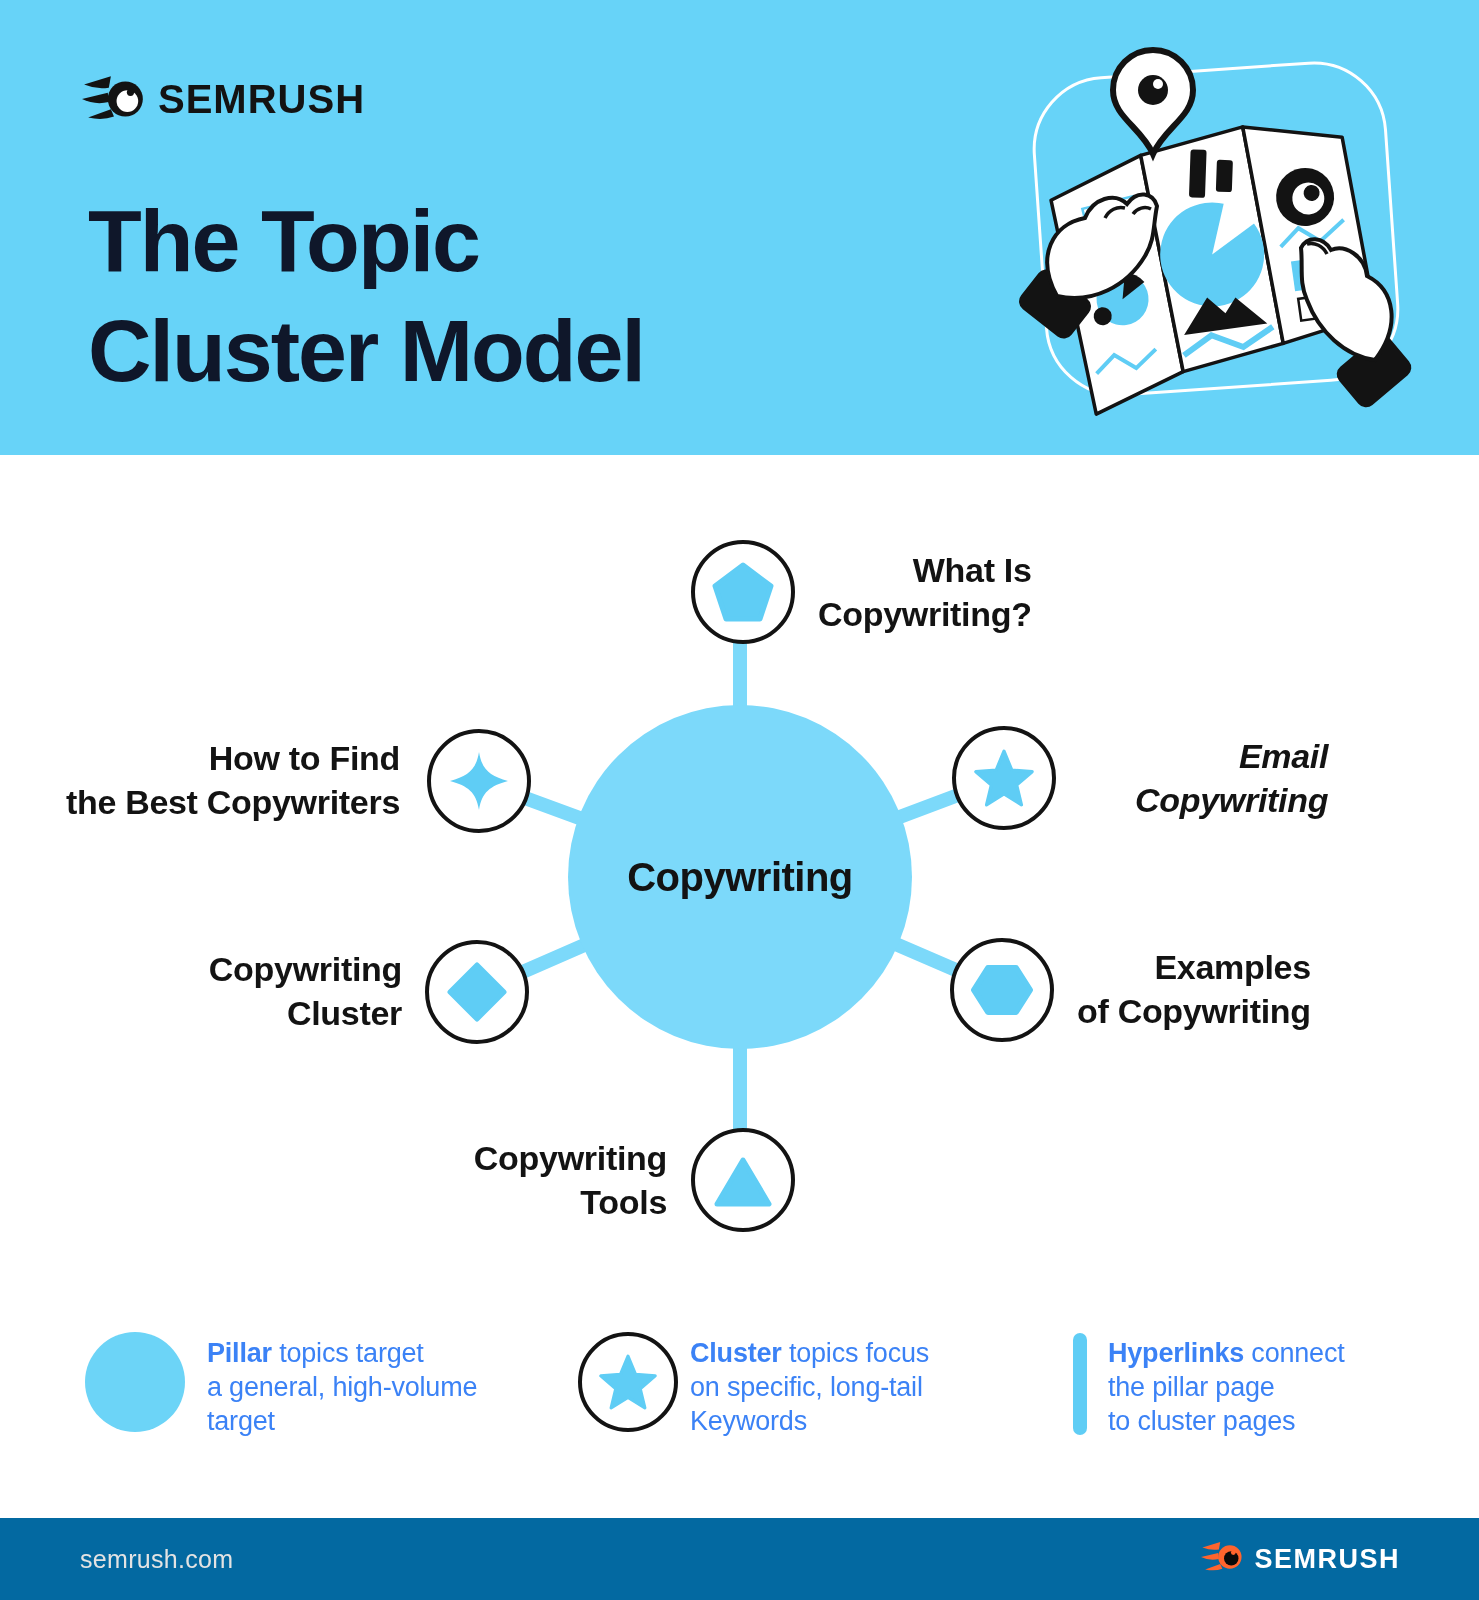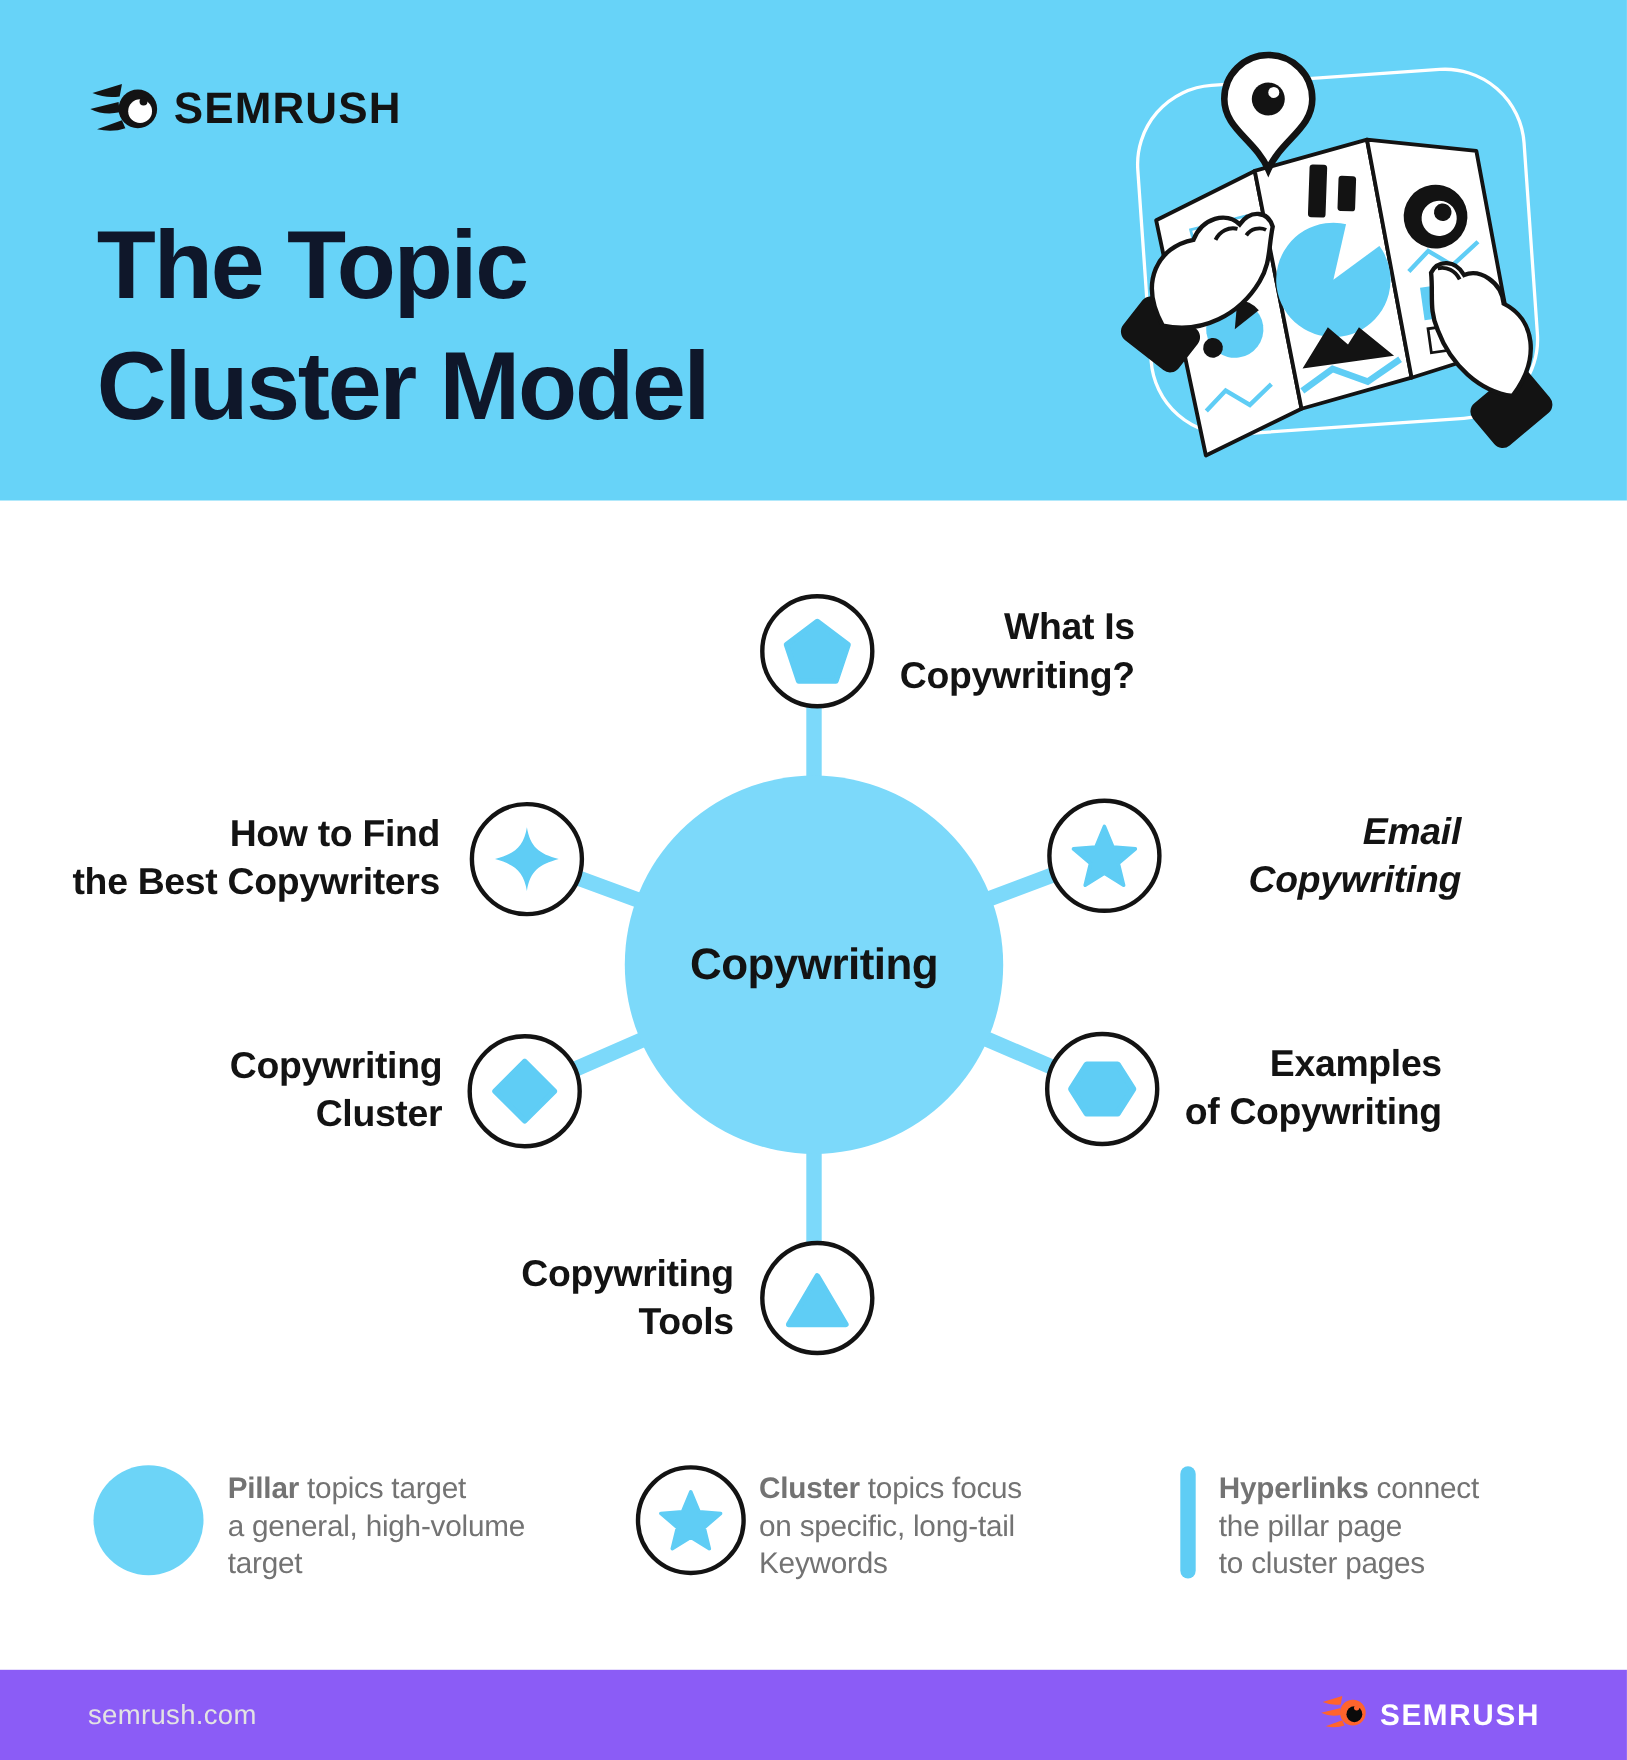--- a/index.html
+++ b/index.html
@@ -26,24 +26,24 @@
         background:#fff;border:4px solid #131313;display:flex;align-items:center;justify-content:center;}
   .node svg{display:block;}
   .nlabel{position:absolute;font-size:34px;line-height:44px;font-weight:700;
           letter-spacing:-0.3px;color:#131313;white-space:nowrap;text-align:right;}
   .nlabel.right{text-align:right;}
   
   .legend-icon-circle{position:absolute;left:85px;top:1332px;width:100px;height:100px;border-radius:50%;background:#6cd4f7;}
   .legend-icon-star{position:absolute;left:578px;top:1332px;width:100px;height:100px;box-sizing:border-box;
         border:4px solid #131313;border-radius:50%;background:#fff;display:flex;align-items:center;justify-content:center;}
   .legend-icon-bar{position:absolute;left:1073px;top:1333px;width:14px;height:102px;border-radius:7px;background:#5fcdf5;}
-  .ltext{position:absolute;top:1336px;font-size:27px;line-height:34px;color:#737373;letter-spacing:-0.2px;}
+  .ltext{position:absolute;top:1336px;font-size:27px;line-height:34px;color:#3b82f6;letter-spacing:-0.2px;}
   .ltext b{font-weight:700;}
   
-  .footer{position:absolute;left:0;top:1518px;width:1479px;height:82px;background:#8b5cf6;
+  .footer{position:absolute;left:0;top:1518px;width:1479px;height:82px;background:#0369a1;
           display:flex;align-items:center;justify-content:space-between;box-sizing:border-box;
           padding:0 79px 0 80px;}
   .footer-site{color:#e3e3e3;font-size:25px;letter-spacing:0.3px;}
   .footer-logo{display:flex;align-items:center;gap:9px;color:#ffffff;}
   .footer-logo-text{color:#fff;font-size:27px;font-weight:700;letter-spacing:1.5px;}
 </style>
 </head>
 <body>
 
 <div class="page">

